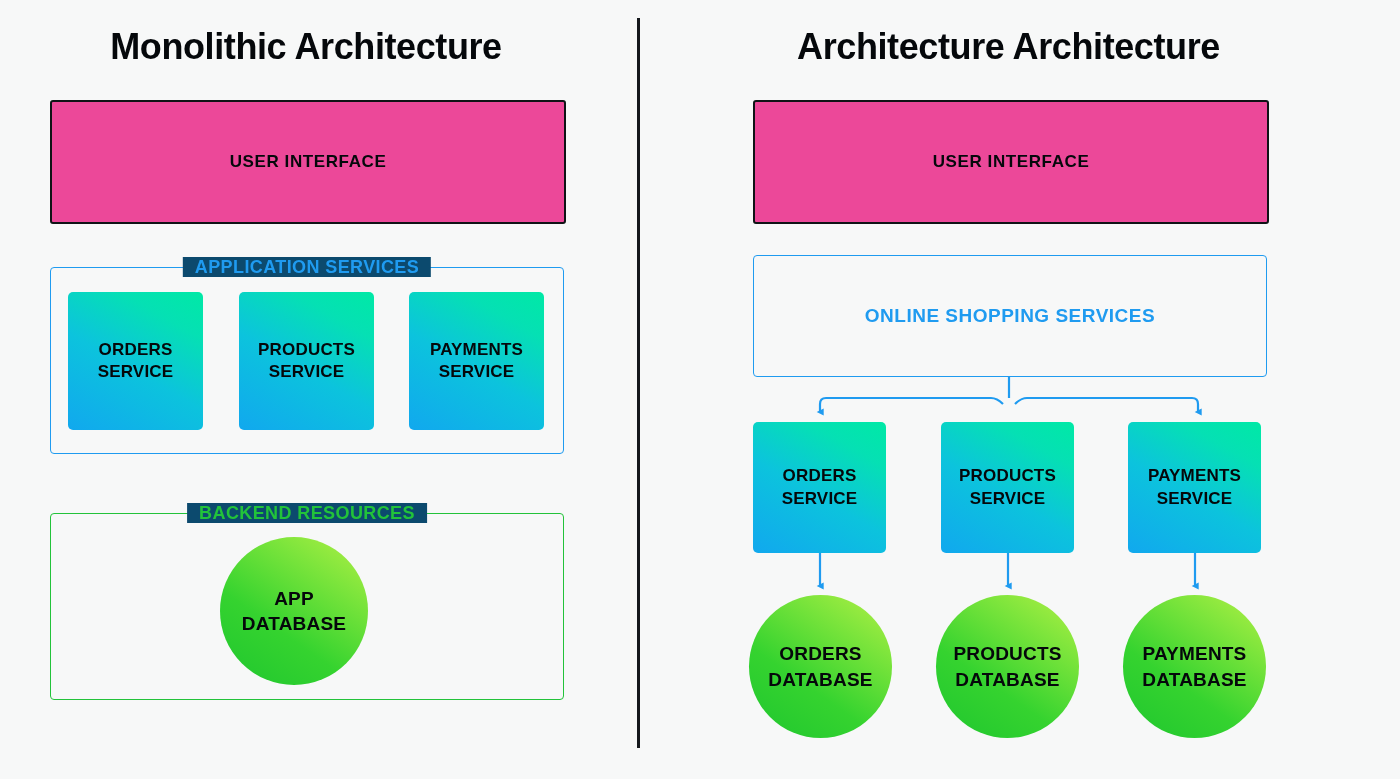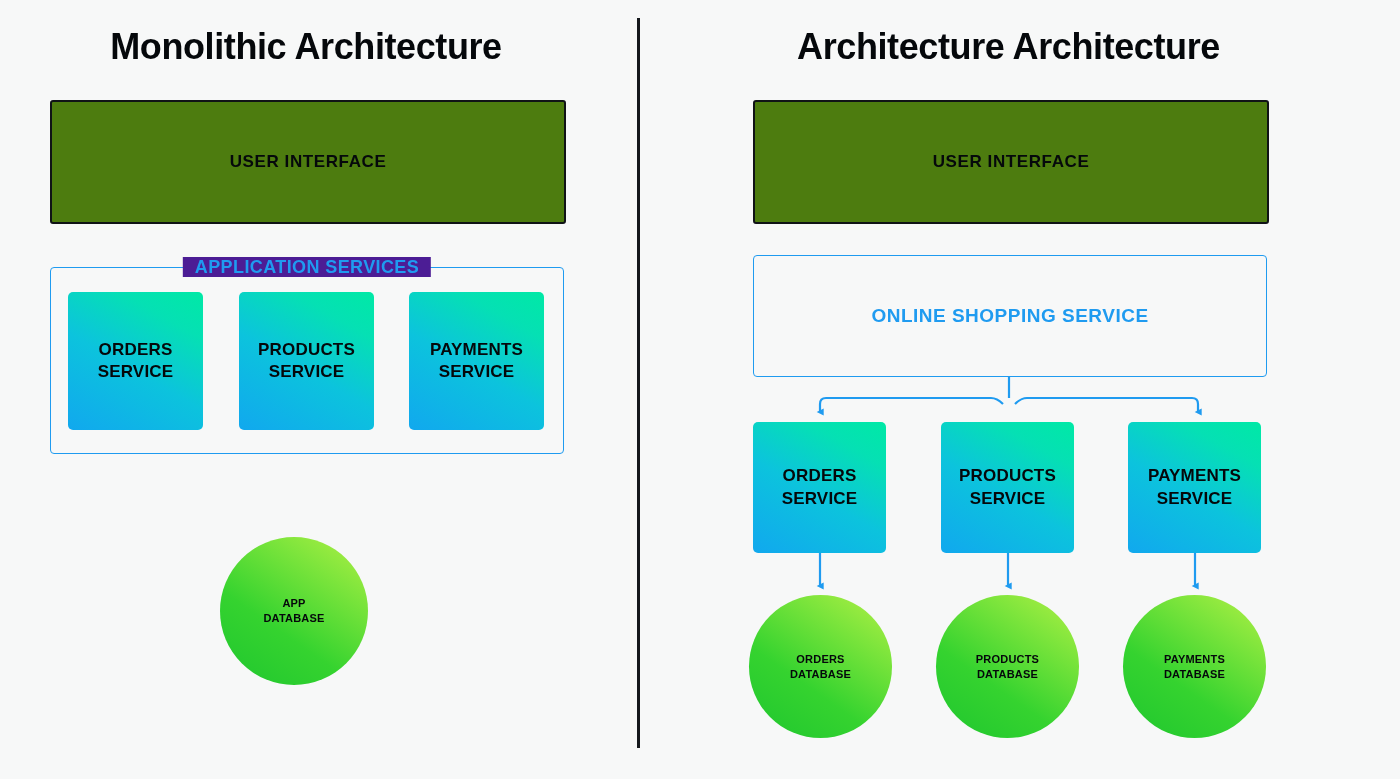--- a/index.html
+++ b/index.html
@@ -42,21 +42,21 @@
     white-space: nowrap;
   }
   #title-left  { left: 0px;   top: 26px; width: 612px; }
   #title-right { left: 700px; top: 26px; width: 617px; }
 
   
   .ui-box {
     position: absolute;
     border: 2.5px solid #101316;
     border-radius: 3px;
-    background: #4d7c0f;
+    background: #ec4899;
     display: flex;
     align-items: center;
     justify-content: center;
   }
   .ui-box .label {
     font-size: 17px;
     font-weight: bold;
     color: #05080b;
     letter-spacing: 0.6px;
   }
@@ -67,21 +67,21 @@
   .group {
     position: absolute;
     border-radius: 4px;
     background: transparent;
   }
   .group > .group-legend {
     position: absolute;
     top: -11px;
     left: 50%;
     transform: translateX(-50%);
-    background: #4c1d95;
+    background: #0c4a6e;
     padding: 0 12px;
     font-size: 18px;
     font-weight: bold;
     letter-spacing: 0.4px;
     white-space: nowrap;
     line-height: 20px;
   }
   #group-app-services {
     left: 50px; top: 267px; width: 512px; height: 185px;
     border: 1.6px solid #1f9bf0;
@@ -142,21 +142,21 @@
   .db-circle {
     position: absolute;
     border-radius: 50%;
     background: linear-gradient(35deg, #1fc62f 0%, #35d32f 38%, #7ee53c 74%, #b4f045 100%);
     display: flex;
     align-items: center;
     justify-content: center;
     text-align: center;
   }
   .db-circle .label {
-    font-size: 11px;
+    font-size: 19px;
     font-weight: bold;
     color: #05080b;
     line-height: 1.32;
     letter-spacing: 0.2px;
   }
   #db-left   { left: 220px;  top: 537px; width: 148px; height: 148px; }
   #db-r-0    { left: 749px;  top: 595px; width: 143px; height: 143px; }
   #db-r-1    { left: 936px;  top: 595px; width: 143px; height: 143px; }
   #db-r-2    { left: 1123px; top: 595px; width: 143px; height: 143px; }
 
@@ -188,33 +188,36 @@
   <div class="svc-card" id="svc-l-0">
     <span class="label"><span>ORDERS</span><br><span>SERVICE</span></span>
   </div>
   <div class="svc-card" id="svc-l-1">
     <span class="label"><span>PRODUCTS</span><br><span>SERVICE</span></span>
   </div>
   <div class="svc-card" id="svc-l-2">
     <span class="label"><span>PAYMENTS</span><br><span>SERVICE</span></span>
   </div>
 
+  <div class="group" id="group-backend">
+    <span class="group-legend">BACKEND RESOURCES</span>
+  </div>
 
   <div class="db-circle" id="db-left">
     <span class="label"><span>APP</span><br><span>DATABASE</span></span>
   </div>
 
   <div class="panel-title" id="title-right">Architecture Architecture</div>
 
   <div class="ui-box" id="ui-right">
     <span class="label">USER INTERFACE</span>
   </div>
 
   <div class="service-shell">
-    <span class="label">ONLINE SHOPPING SERVICE</span>
+    <span class="label">ONLINE SHOPPING SERVICES</span>
   </div>
 
   <div class="svc-card" id="svc-r-0">
     <span class="label"><span>ORDERS</span><br><span>SERVICE</span></span>
   </div>
   <div class="svc-card" id="svc-r-1">
     <span class="label"><span>PRODUCTS</span><br><span>SERVICE</span></span>
   </div>
   <div class="svc-card" id="svc-r-2">
     <span class="label"><span>PAYMENTS</span><br><span>SERVICE</span></span>

